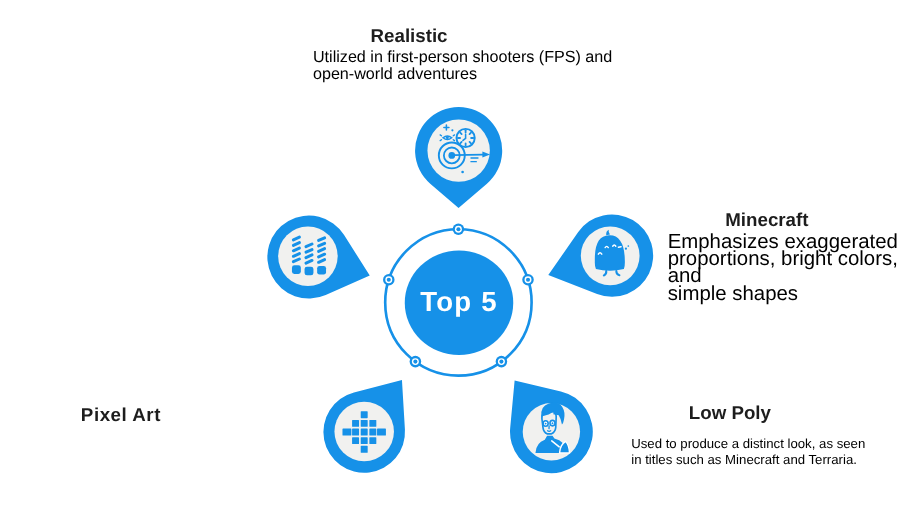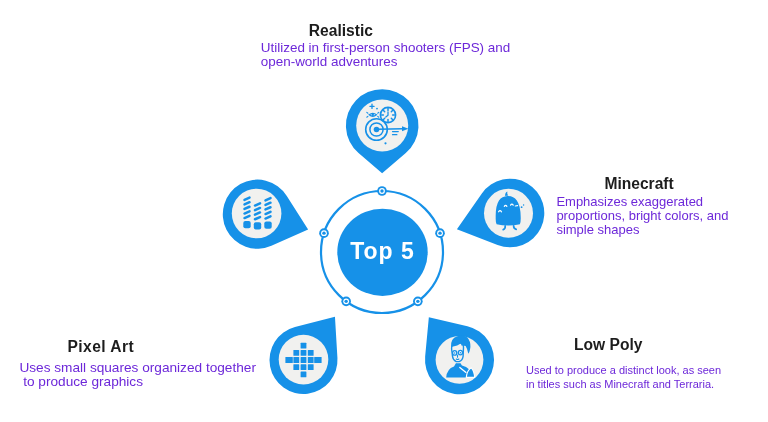--- a/index.html
+++ b/index.html
@@ -1,19 +1,19 @@
 <!DOCTYPE html>
 <html><head>
 <meta charset="utf-8">
 <style>
   html,body { margin:0; padding:0; background:#ffffff; }
   #stage { position:relative; width:768px; height:422px; overflow:hidden;
            font-family:"Liberation Sans", sans-serif; }
   .h { font-size:15.6px; font-weight:bold; color:#1d1d1d; letter-spacing:0px; line-height:17px;padding-left:48px; }
-  .b { font-size:13.3px; color:#6d28d9; line-height:14.2px; letter-spacing:0; }
+  .b { font-size:13.3px; color:#000000; line-height:14.2px; letter-spacing:0; }
 </style>
 </head>
 <body>
 <div id="stage">
 <svg width="768" height="422" viewBox="0 0 768 422" style="position:absolute;left:0;top:0">
 <path d="M 358.54 153.03 A 36.3 36.3 0 1 1 405.77 153.10 L 382.12 173.30 Z" fill="#1691E8"></path>
 <circle cx="382.20" cy="125.50" r="26.0" fill="#F1F1EF"></circle>
 <path d="M 271.41 245.84 A 34.6 34.6 0 1 1 286.62 195.68 L 308.12 229.59 Z" fill="#1691E8"></path>
 <circle cx="256.60" cy="213.50" r="24.8" fill="#F1F1EF"></circle>
 <path d="M 481.86 193.38 A 34.3 34.3 0 1 1 497.58 244.97 L 456.91 229.18 Z" fill="#1691E8"></path>
@@ -130,25 +130,24 @@
 </svg>
 
 <div style="position:absolute;left:260.8px;top:21.6px;width:320px">
   <div class="h">Realistic</div>
   <div class="b" style="margin-top:2.5px;font-size:13.45px">Utilized in first-person shooters (FPS) and<br>open-world adventures</div>
 </div>
 
 
 <div style="position:absolute;left:556.4px;top:174.7px;width:212px">
   <div class="h">Minecraft</div>
-  <div class="b" style="margin-top:3.4px;font-size:13px">Emphasizes exaggerated<br>proportions, bright colors, and<br>simple shapes</div>
+  <div class="b" style="margin-top:3.4px;font-size:17px">Emphasizes exaggerated<br>proportions, bright colors, and<br>simple shapes</div>
 </div>
 
 <div style="position:absolute;left:19.4px;top:338px;width:280px">
   <div class="h"><span style="letter-spacing:0.45px">Pixel Art</span></div>
-  <div class="b" style="margin-top:5.9px;font-size:13.65px">Uses small squares organized together<br>&nbsp;to produce graphics</div>
 </div>
 
 <div style="position:absolute;left:526px;top:336.2px;width:260px">
   <div class="h">Low Poly</div>
   <div class="b" style="margin-top:10px;font-size:11px">Used to produce a distinct look, as seen<br>in titles such as Minecraft and Terraria.</div>
 </div>
 </div>
 
 </body></html>

